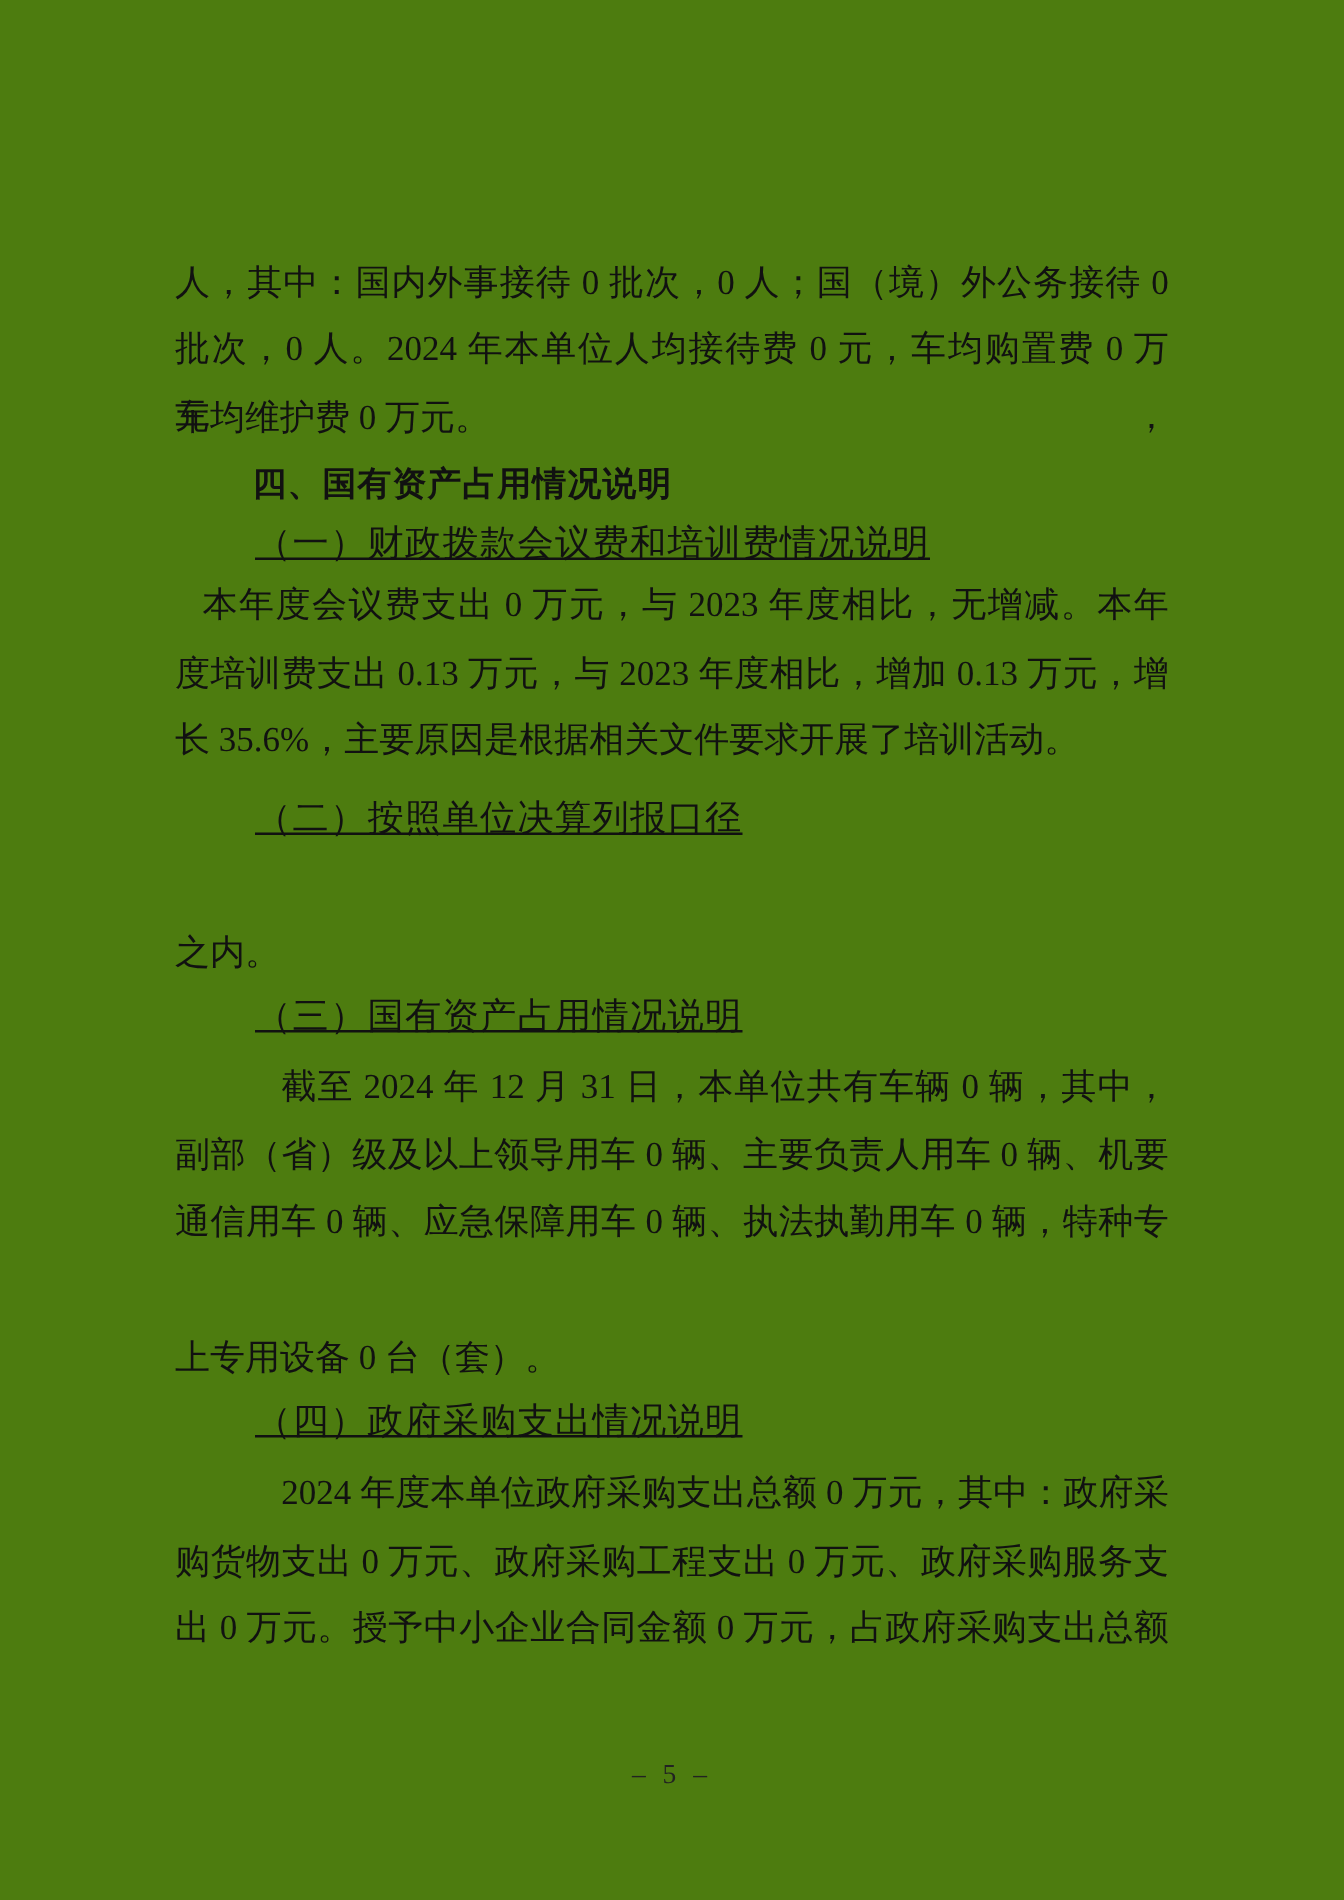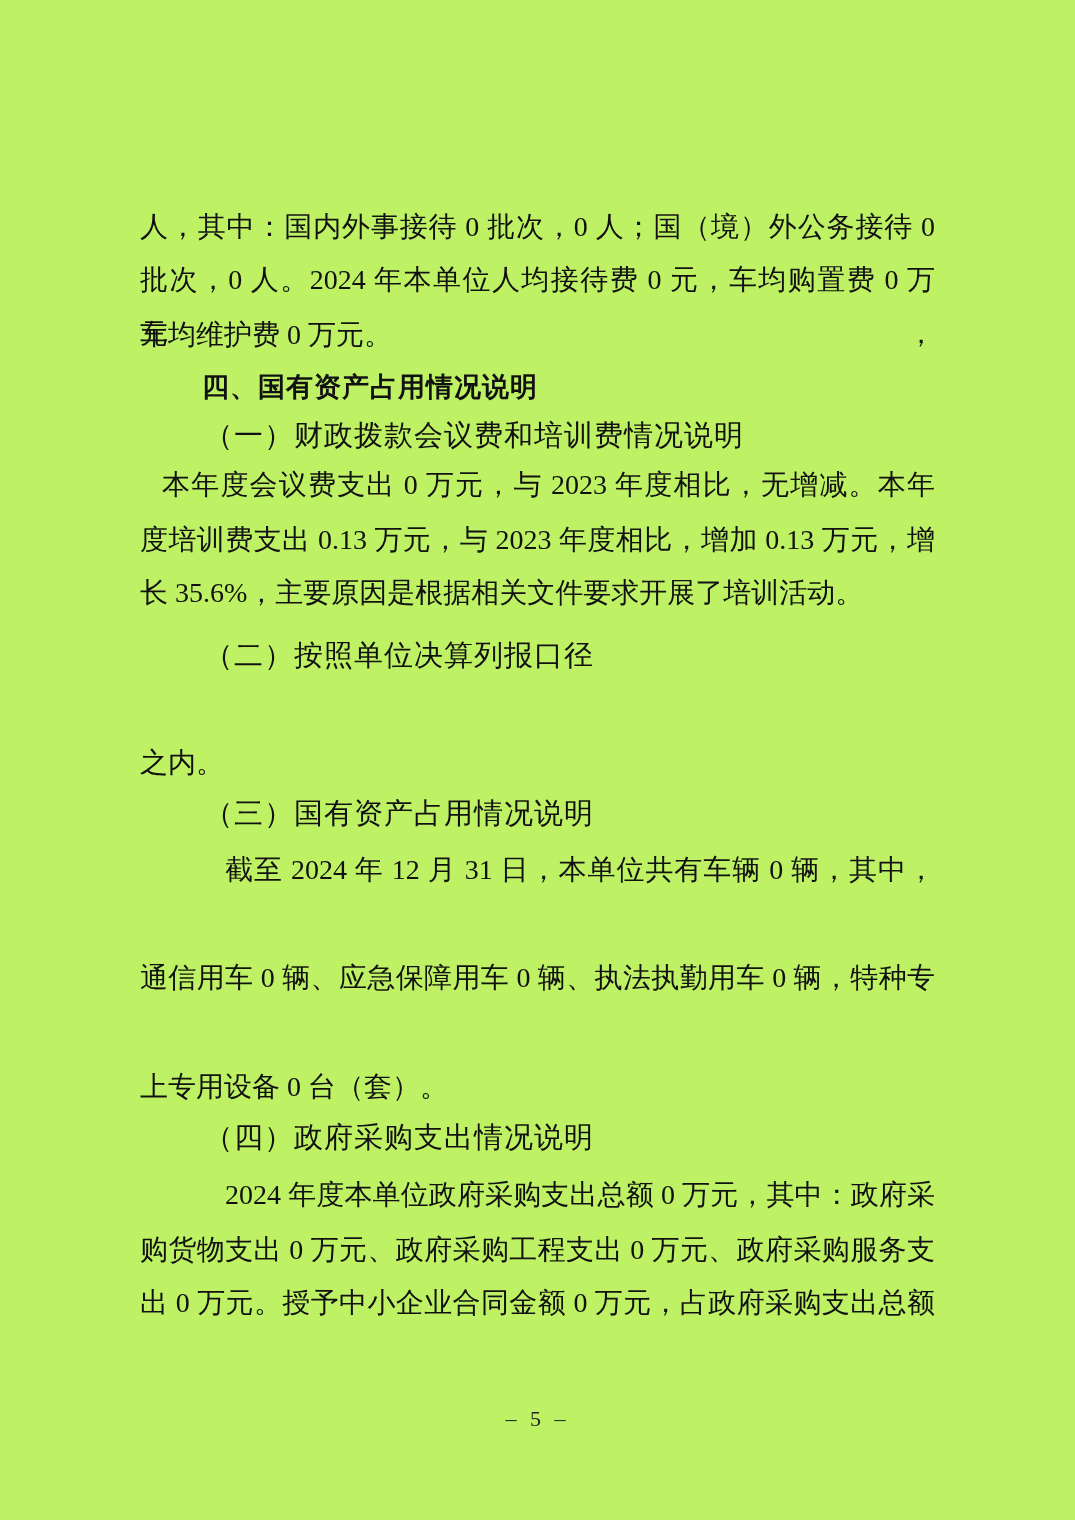--- a/index.html
+++ b/index.html
@@ -4,21 +4,21 @@
 <style>
   html, body {
     margin: 0;
     padding: 0;
     background: #ffffff;
   }
   .page {
     position: relative;
     width: 1075px;
     height: 1520px;
-    background: #bef264;
+    background: #4d7c0f;
     overflow: hidden;
     font-family: "Liberation Serif", "DejaVu Serif", serif;
     color: #111111;
   }
   .ln {
     position: absolute;
     left: 140px;
     width: 795px;
     height: 54px;
     line-height: 54px;
@@ -43,20 +43,21 @@
     font-weight: 700;
     font-size: 27px;
     text-indent: 62px;
     letter-spacing: 1px;
   }
   
   .h2 {
     font-size: 29px;
     text-indent: 64px;
     letter-spacing: 1px;
+    text-decoration: underline;
   }
   .footer {
     position: absolute;
     top: 1403px;
     left: 0;
     width: 100%;
     height: 32px;
     line-height: 32px;
     text-align: center;
     font-size: 22px;
@@ -78,20 +79,21 @@
   <div class="ln h2" style="top:408px">（一）财政拨款会议费和培训费情况说明</div>
   <div class="ln j ind1" style="top:458px">本年度会议费支出 0 万元，与 2023 年度相比，无增减。本年</div>
   <div class="ln j" style="top:513px">度培训费支出 0.13 万元，与 2023 年度相比，增加 0.13 万元，增</div>
   <div class="ln" style="top:566px">长 35.6%，主要原因是根据相关文件要求开展了培训活动。</div>
 
   <div class="ln h2" style="top:628px">（二）按照单位决算列报口径</div>
   <div class="ln" style="top:736px">之内。</div>
 
   <div class="ln h2" style="top:786px">（三）国有资产占用情况说明</div>
   <div class="ln j ind3" style="top:843px">截至 2024 年 12 月 31 日，本单位共有车辆 0 辆，其中，</div>
+  <div class="ln j" style="top:898px">副部（省）级及以上领导用车 0 辆、主要负责人用车 0 辆、机要</div>
   <div class="ln j" style="top:951px">通信用车 0 辆、应急保障用车 0 辆、执法执勤用车 0 辆，特种专</div>
   <div class="ln" style="top:1060px">上专用设备 0 台（套）。</div>
 
   <div class="ln h2" style="top:1110px">（四）政府采购支出情况说明</div>
   <div class="ln j ind3" style="top:1168px">2024 年度本单位政府采购支出总额 0 万元，其中：政府采</div>
   <div class="ln j" style="top:1223px">购货物支出 0 万元、政府采购工程支出 0 万元、政府采购服务支</div>
   <div class="ln j" style="top:1276px">出 0 万元。授予中小企业合同金额 0 万元，占政府采购支出总额</div>
 
   <div class="footer">– 5 –</div>
 

